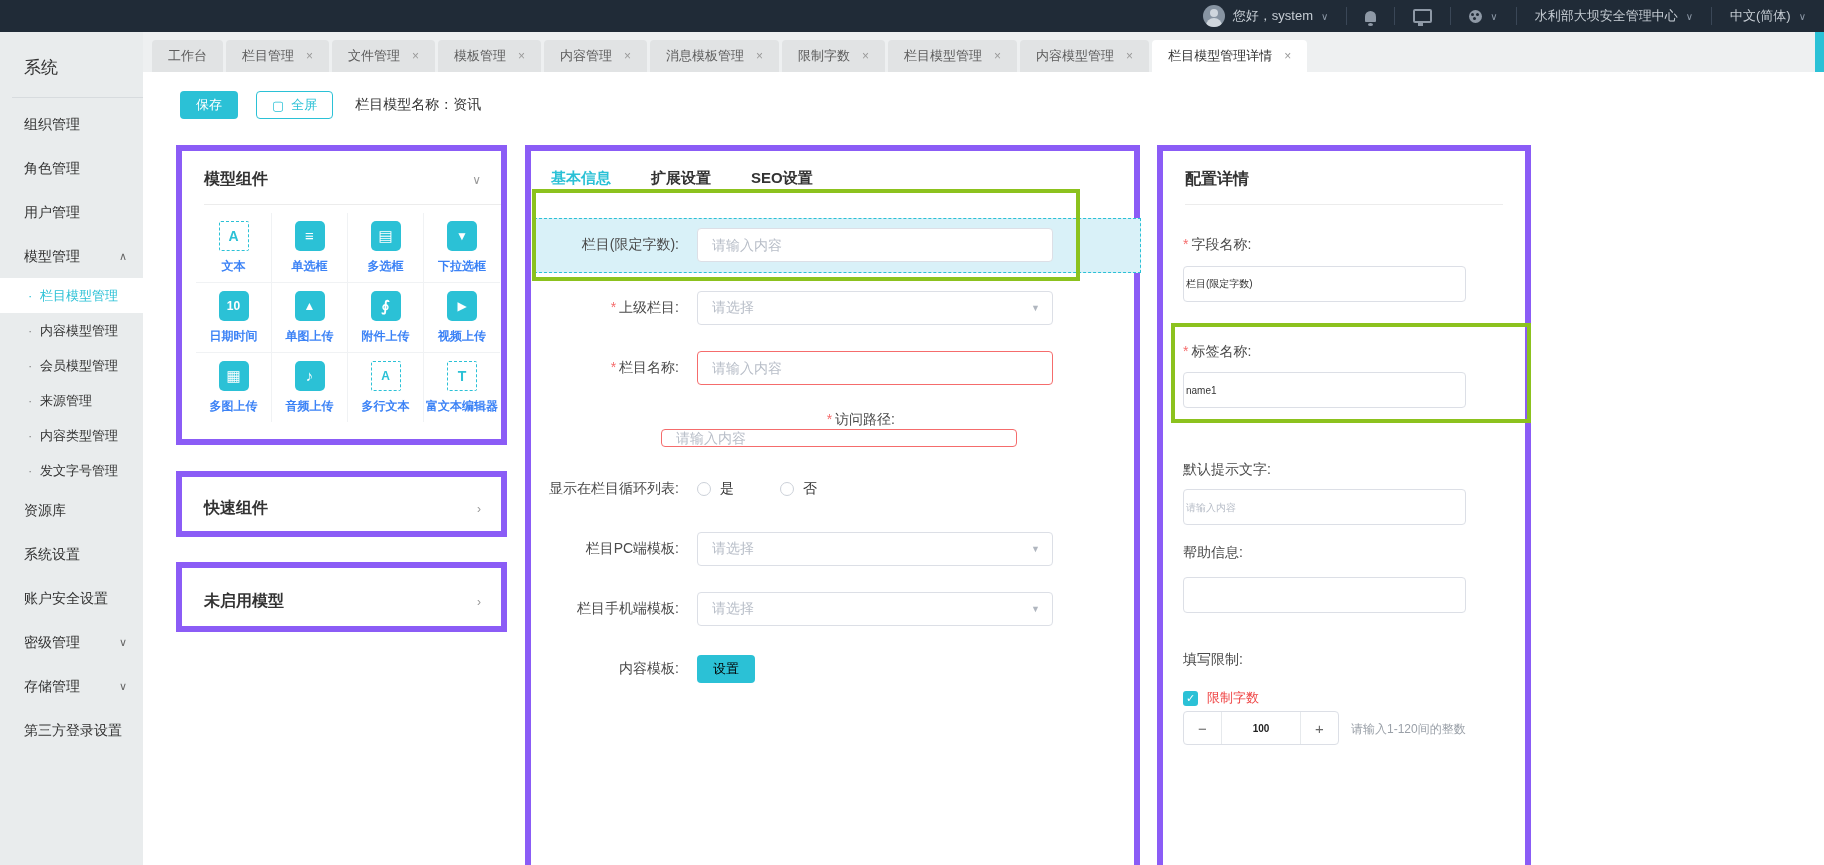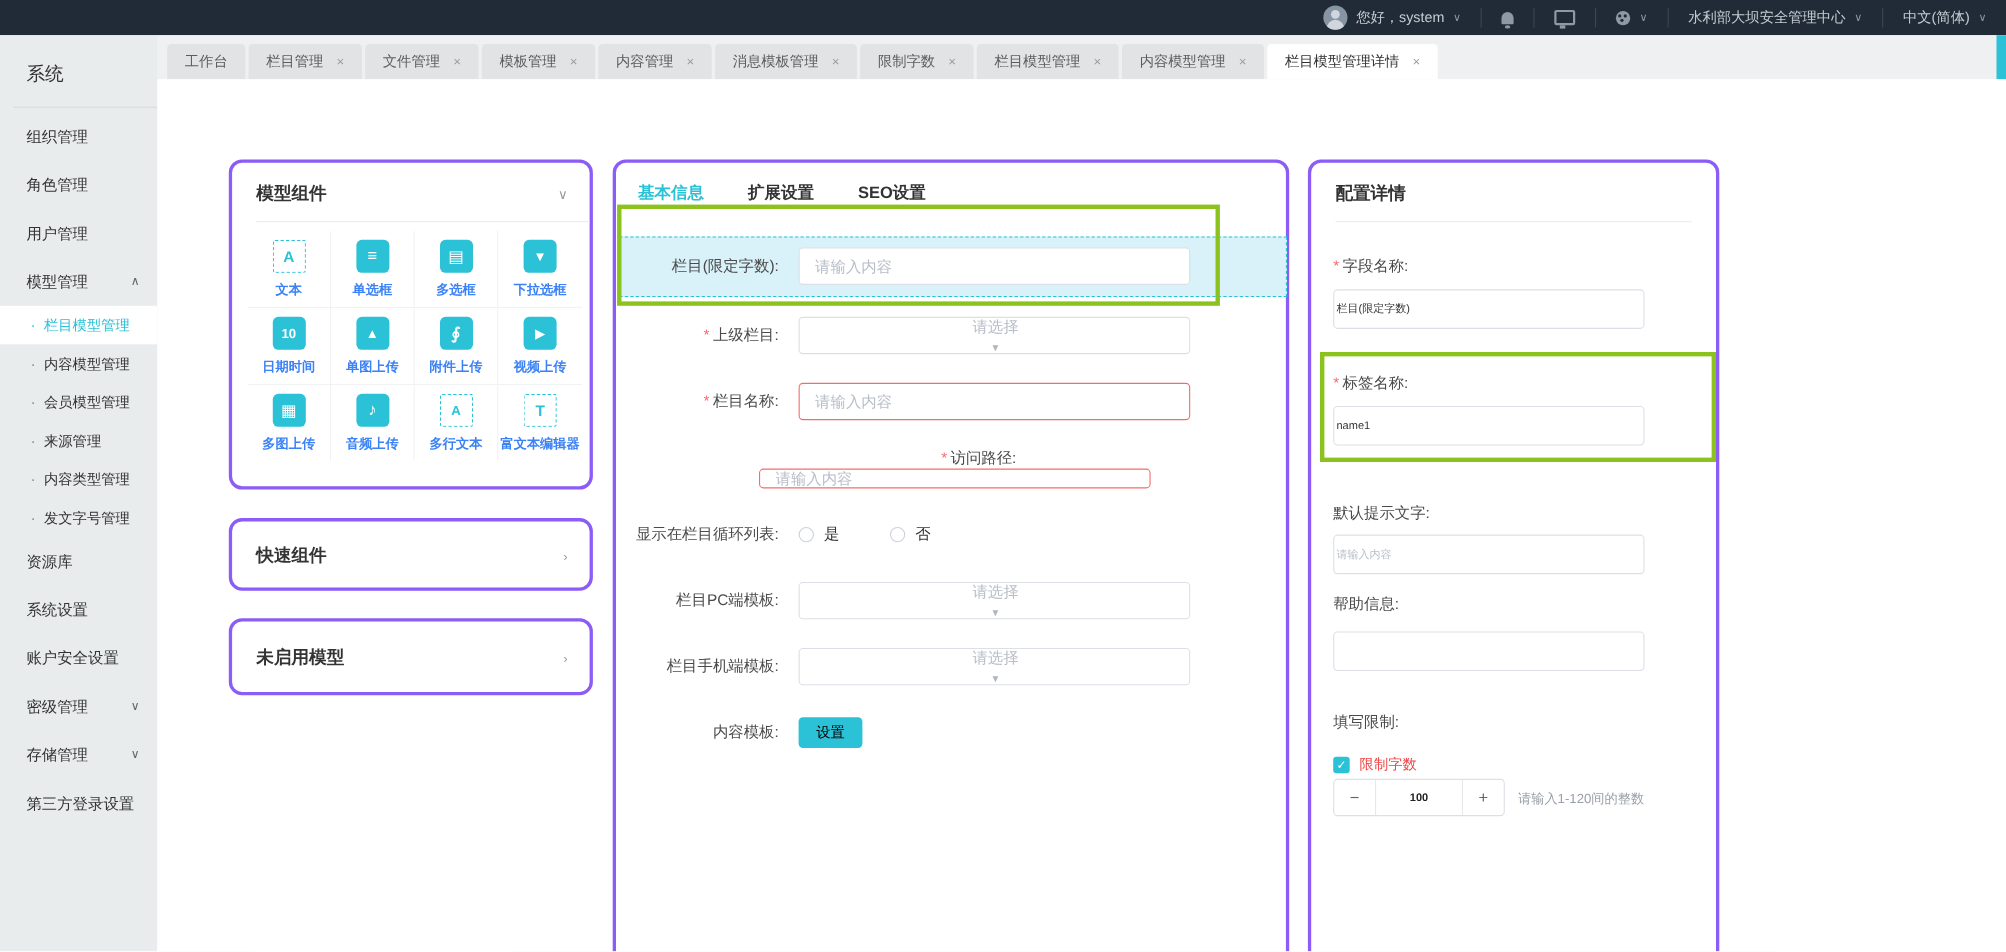--- a/index.html
+++ b/index.html
@@ -40,21 +40,21 @@
   .tab-more{position:absolute;right:0;top:0;width:9px;height:40px;background:#2bc1d6;cursor:pointer;}
 
   
   .content{position:absolute;left:143px;top:72px;width:1681px;height:793px;background:#fff;overflow:hidden;}
 
   .toolbar{position:absolute;left:37px;top:19px;display:flex;align-items:center;}
   .btn-save{width:58px;height:28px;background:#2bc1d6;color:#fff;border:none;border-radius:4px;font-size:13px;cursor:pointer;font-family:inherit;}
   .btn-full{height:28px;margin-left:18px;background:#fff;border:1px solid #2bc1d6;color:#2bc1d6;border-radius:4px;font-size:13px;display:flex;align-items:center;gap:7px;padding:0 15px;cursor:pointer;font-family:inherit;}
   .model-name{margin-left:22px;font-size:14px;color:#333;}
 
-  .card{position:absolute;background:#fff;border:3px solid #8b5cf6;border-radius:12px;box-sizing:border-box;margin-left:32px;}
+  .card{position:absolute;background:#fff;border:6px solid #8b5cf6;border-radius:0;box-sizing:border-box;}
   .card-head{display:flex;justify-content:space-between;align-items:center;padding:18px 20px 0 22px;}
   .card-title{font-size:16px;font-weight:bold;color:#333;}
   .card-chev{color:#999;font-size:12px;cursor:pointer;}
   .card-div{height:1px;background:#ececec;margin:14px 0 0 22px;}
 
   
   .grid{position:absolute;left:14px;top:62px;width:304px;display:grid;grid-template-columns:repeat(4,76px);}
   .cell{height:69px;border-right:1px solid #f0f2f4;border-bottom:1px solid #f0f2f4;display:flex;flex-direction:column;align-items:center;justify-content:center;gap:7px;cursor:pointer;}
   .cell:nth-child(4n){border-right:none;}
   .cell:nth-last-child(-n+4){border-bottom:none;}
@@ -68,21 +68,21 @@
   .ftab{font-size:15px;font-weight:bold;color:#333;cursor:pointer;padding-bottom:2px;}
   .ftab.active{color:#2bc1d6;border-bottom:3px solid #2bc1d6;}
   .hl-green{position:absolute;border:4px solid #8cc21e;pointer-events:none;z-index:5;}
   .drop-band{position:absolute;left:3px;top:67px;width:607px;height:55px;background:#d9f1f8;border:1px dashed #2bc1d6;box-sizing:border-box;}
   .frow{position:absolute;left:18px;width:580px;height:34px;display:flex;align-items:center;}
   .flabel{width:130px;text-align:right;margin-right:18px;font-size:14px;color:#4a4a4a;white-space:nowrap;}
   .star{color:#f56c6c;margin-right:3px;}
   .finput{width:356px;height:34px;box-sizing:border-box;border:1px solid #dcdfe6;border-radius:4px;background:#fff;font-size:14px;color:#333;padding:0 14px;font-family:inherit;}
   .finput::placeholder{color:#b8bec8;}
   .finput.err{border-color:#f56c6c;}
-  .fselect{width:356px;height:34px;box-sizing:border-box;border:1px solid #dcdfe6;border-radius:4px;background:#fff;display:flex;align-items:center;justify-content:space-between;padding:0 12px 0 14px;cursor:pointer;flex-direction:column;}
+  .fselect{width:356px;height:34px;box-sizing:border-box;border:1px solid #dcdfe6;border-radius:4px;background:#fff;display:flex;align-items:center;justify-content:space-between;padding:0 12px 0 14px;cursor:pointer;}
   .ph{font-size:14px;color:#b8bec8;}
   .caret{font-size:9px;color:#b0b6bf;}
   .radio{display:flex;align-items:center;gap:9px;margin-right:46px;cursor:pointer;}
   .rdot{width:14px;height:14px;border:1px solid #ccd1d9;border-radius:50%;background:#fff;box-sizing:border-box;}
   .rlabel{font-size:14px;color:#333;}
   .btn-set{width:58px;height:28px;background:#2bc1d6;color:#000000;border:none;border-radius:4px;font-size:13px;cursor:pointer;font-family:inherit;}
 
   
   .clabel2{position:absolute;left:20px;font-size:14px;color:#4a4a4a;white-space:nowrap;}
   .cinput{position:absolute;left:20px;width:283px;height:36px;box-sizing:border-box;border:1px solid #dcdfe6;border-radius:4px;background:#fff;font-size:10px;color:#333;padding:0 2px;font-family:inherit;}
@@ -185,20 +185,30 @@
       </div>
     <div class="tab active">
         <span>栏目模型管理详情</span>
         <span class="x">×</span>
       </div>
     <div class="tab-more"></div>
   </div>
 
   <div class="content">
 
+    <div class="toolbar">
+      <button class="btn-save">保存</button>
+      <button class="btn-full">
+        <span>▢</span>
+        <span>全屏</span>
+      </button>
+      <div class="model-name">
+        <span>栏目模型名称：</span><span>资讯</span>
+      </div>
+    </div>
 
     <div class="card" style="left:33px;top:73px;width:331px;height:300px;">
       <div class="card-head">
         <span class="card-title">模型组件</span>
         <span class="card-chev">∨</span>
       </div>
       <div class="card-div"></div>
       <div class="grid">
         <div class="cell">
             <span class="ic dash">A</span>

